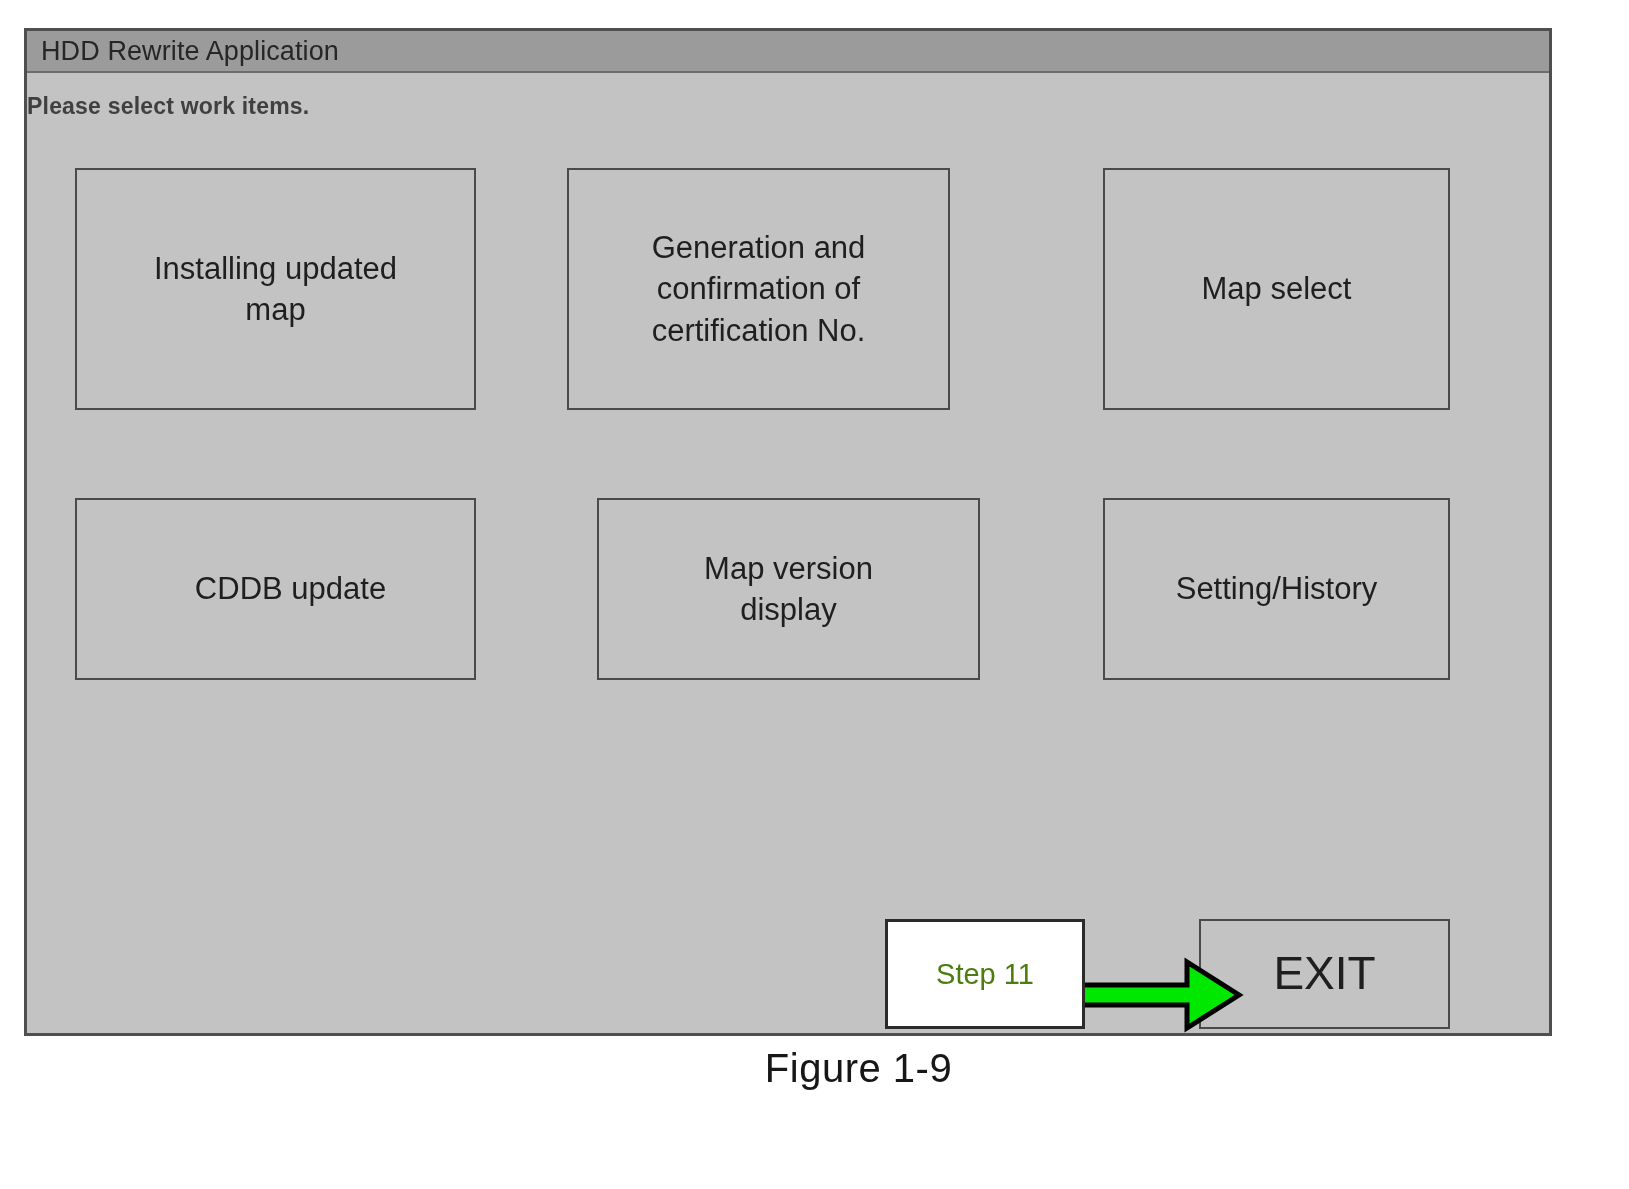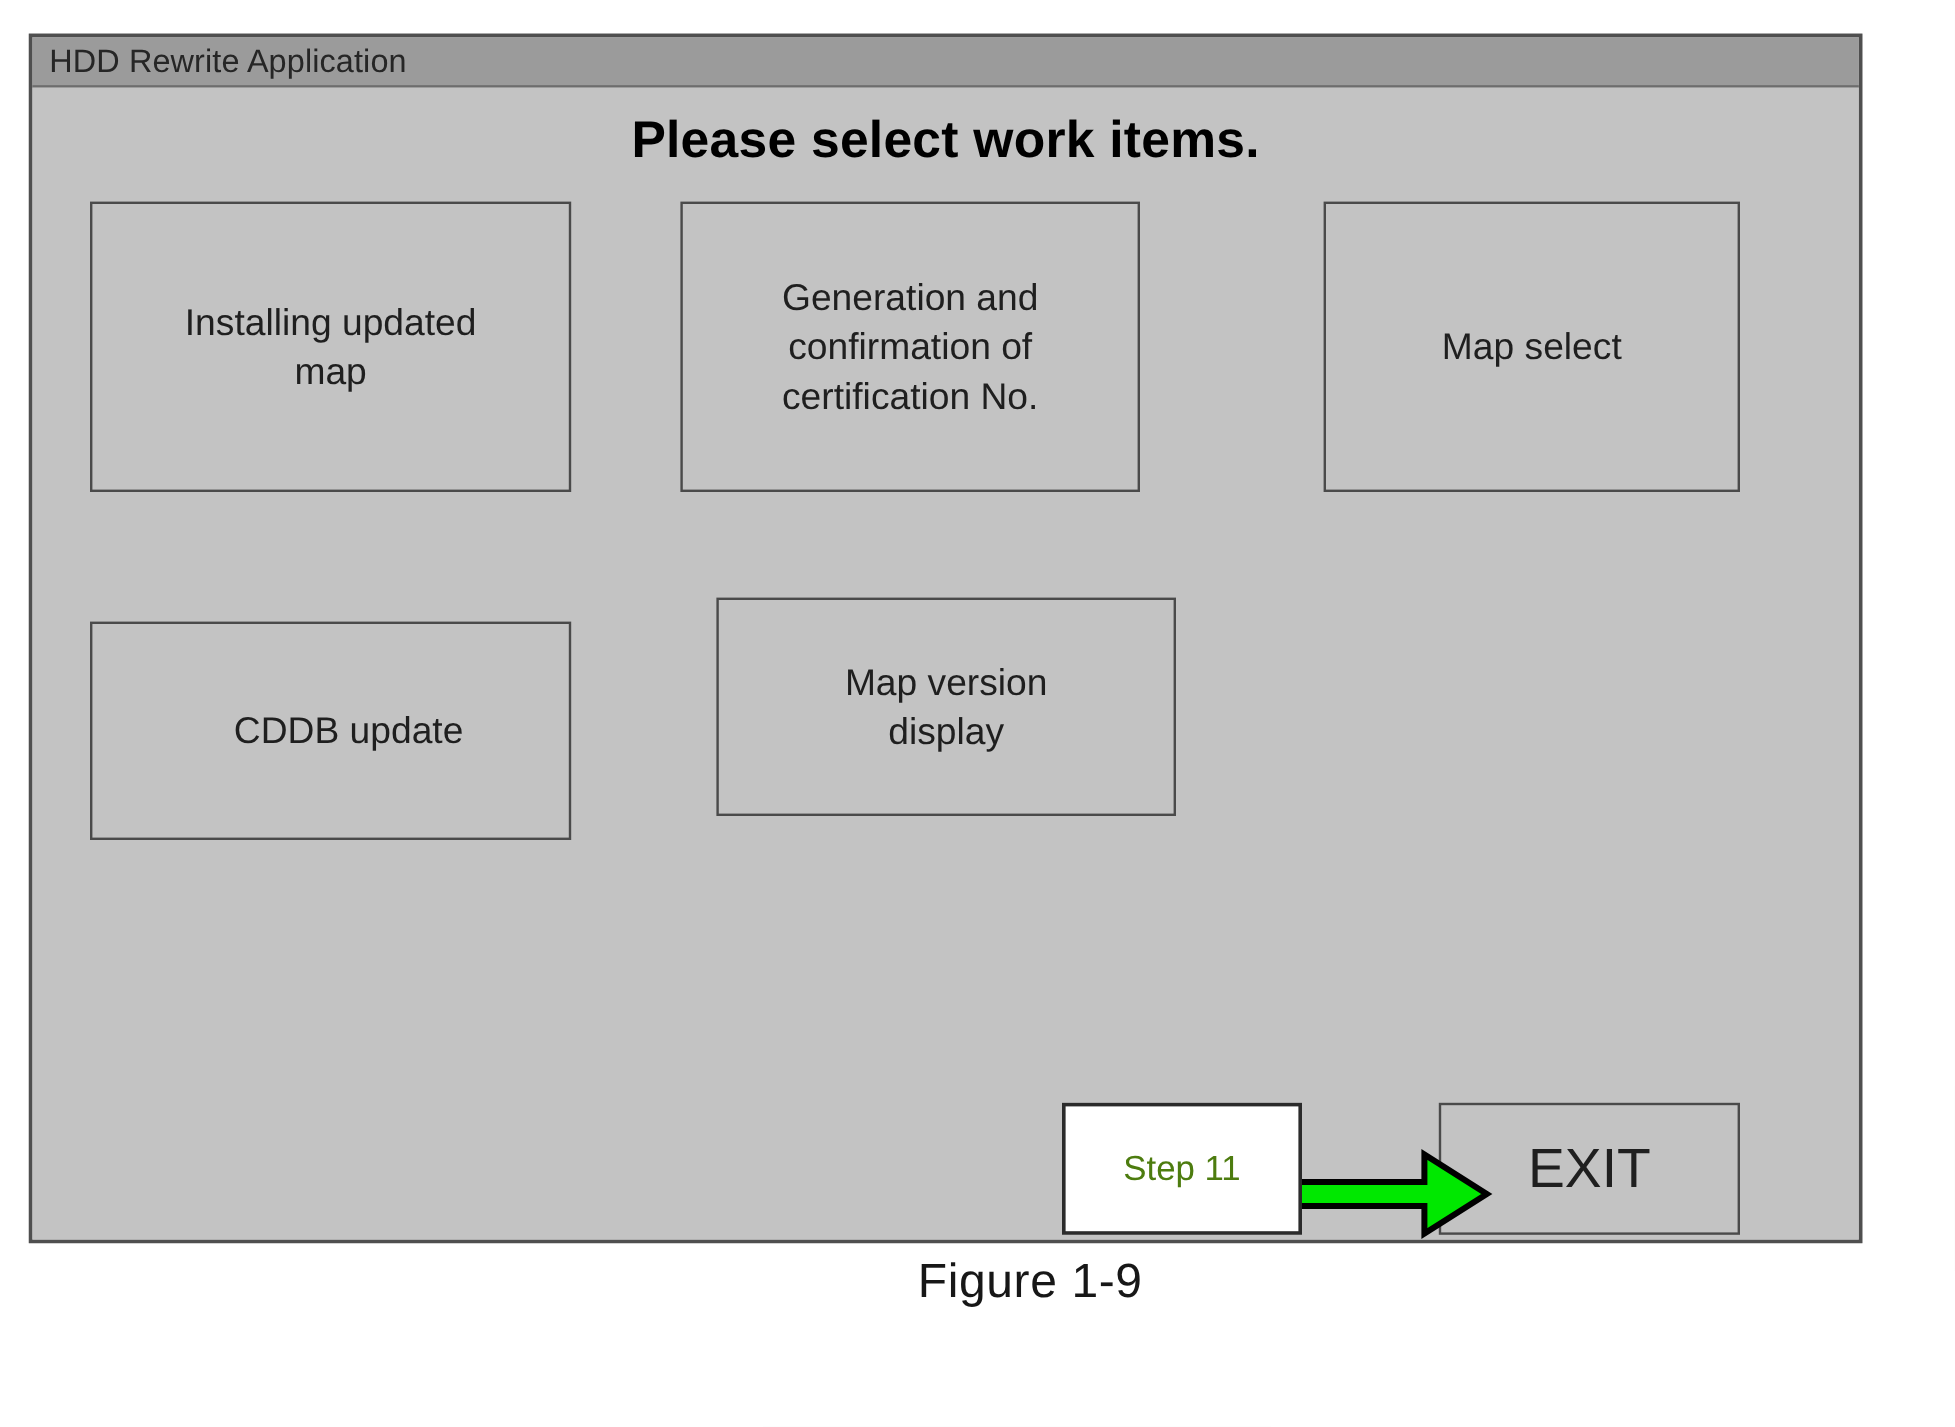--- a/index.html
+++ b/index.html
@@ -65,24 +65,23 @@
     right: 0;
     bottom: 0;
     background: #c3c3c3;
   }
 
   #prompt-heading {
     position: absolute;
     left: 0;
     top: 20px;
     width: 100%;
-    text-align: center;
-    font-size: 43px;
+    font-size: 23px;
     font-weight: bold;
-    color: #000000;
+    color: #404040;
     letter-spacing: 0.2px;
   }
 
   
   .work-button {
     position: absolute;
     background: #c3c3c3;
     border: 2px solid #4a4a4a;
     box-sizing: border-box;
     display: flex;
@@ -96,21 +95,21 @@
     cursor: pointer;
     user-select: none;
   }
   .work-button .btn-label { display: block; white-space: pre-line; }
 
   
   #btn-installing-updated-map { left: 48px;   top: 95px;  width: 401px; height: 242px; }
   #btn-generation-certification { left: 540px; top: 95px;  width: 383px; height: 242px; }
   #btn-map-update             { left: 1076px; top: 95px;  width: 347px; height: 242px; }
 
-  #btn-cddb-update            { left: 48px;   top: 445px; width: 401px; height: 182px; padding-left: 40px; }
+  #btn-cddb-update            { left: 48px;   top: 425px; width: 401px; height: 182px; padding-left: 40px; }
   #btn-map-version-display    { left: 570px;  top: 425px; width: 383px; height: 182px; }
   #btn-setting-history        { left: 1076px; top: 425px; width: 347px; height: 182px; }
 
   #btn-program-update         { left: 48px;   top: 680px; width: 401px; height: 178px; }
 
   #btn-exit {
     left: 1172px;
     top: 846px;
     width: 251px;
     height: 110px;
@@ -190,20 +189,23 @@
 
       <div class="work-button" id="btn-cddb-update">
         <span class="btn-label">CDDB update</span>
       </div>
 
       <div class="work-button" id="btn-map-version-display">
         <span class="btn-label">Map version
 display</span>
       </div>
 
+      <div class="work-button" id="btn-setting-history">
+        <span class="btn-label">Setting/History</span>
+      </div>
 
 
       <div class="work-button" id="btn-exit">
         <span class="btn-label">EXIT</span>
       </div>
 
       <div id="step-callout">
         <span>Step 11</span>
       </div>
 

